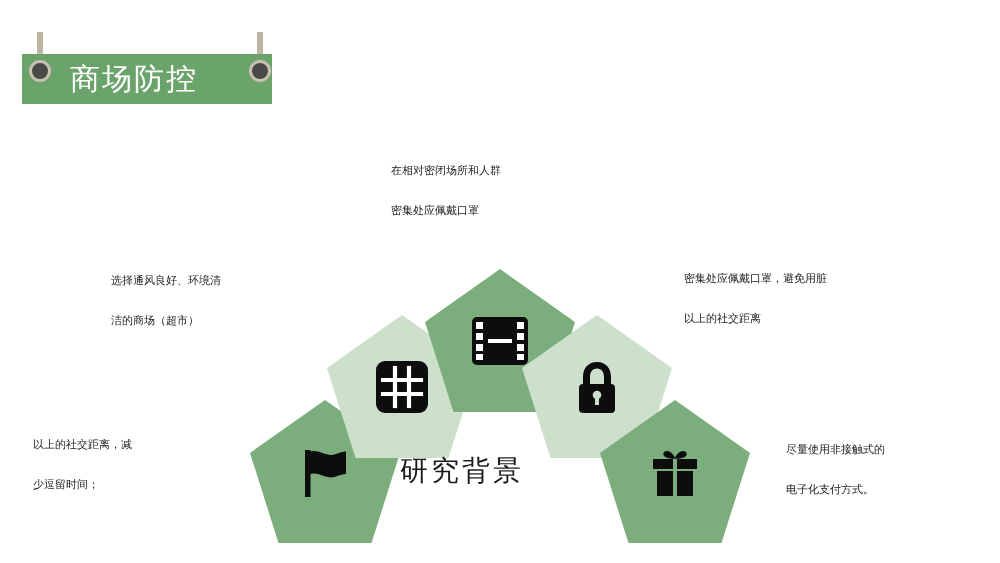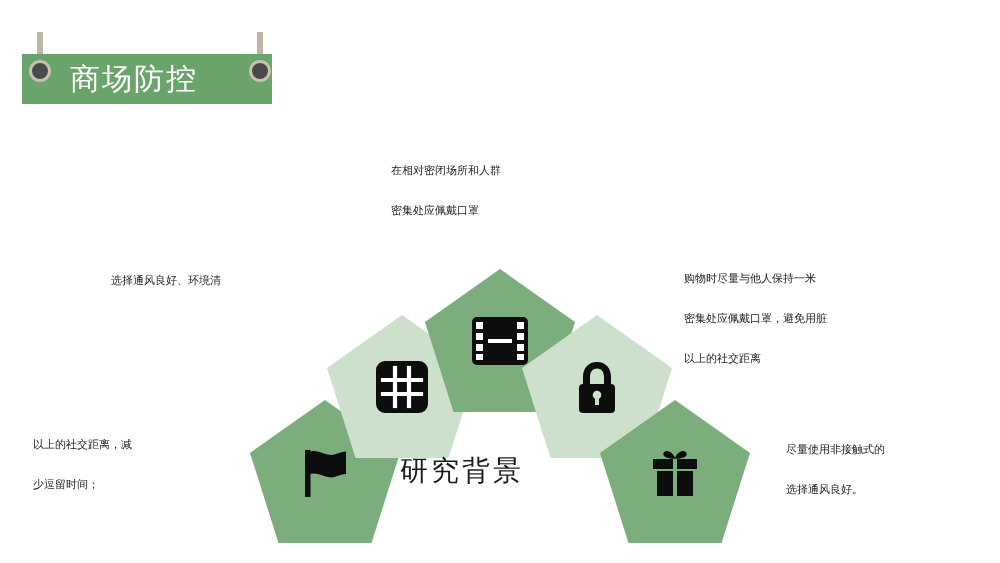--- a/index.html
+++ b/index.html
@@ -225,31 +225,31 @@
     <div id="center-label">研究背景</div>
   </div>
 
   <div class="note" id="note-top">
     <div>在相对密闭场所和人群</div>
     <div>密集处应佩戴口罩</div>
   </div>
 
   <div class="note" id="note-left-up">
     <div>选择通风良好、环境清</div>
+    <div>洁的商场（超市）</div>
   </div>
 
   <div class="note" id="note-left-down">
     <div>以上的社交距离，减</div>
     <div>少逗留时间；</div>
   </div>
 
   <div class="note" id="note-right-up">
-    <div>购物时尽量与他人保持一米</div>
     <div>密集处应佩戴口罩，避免用脏</div>
     <div>以上的社交距离</div>
   </div>
 
   <div class="note" id="note-right-down">
     <div>尽量使用非接触式的</div>
-    <div>选择通风良好。</div>
+    <div>电子化支付方式。</div>
   </div>
 
 </div>
 
 </body></html>

